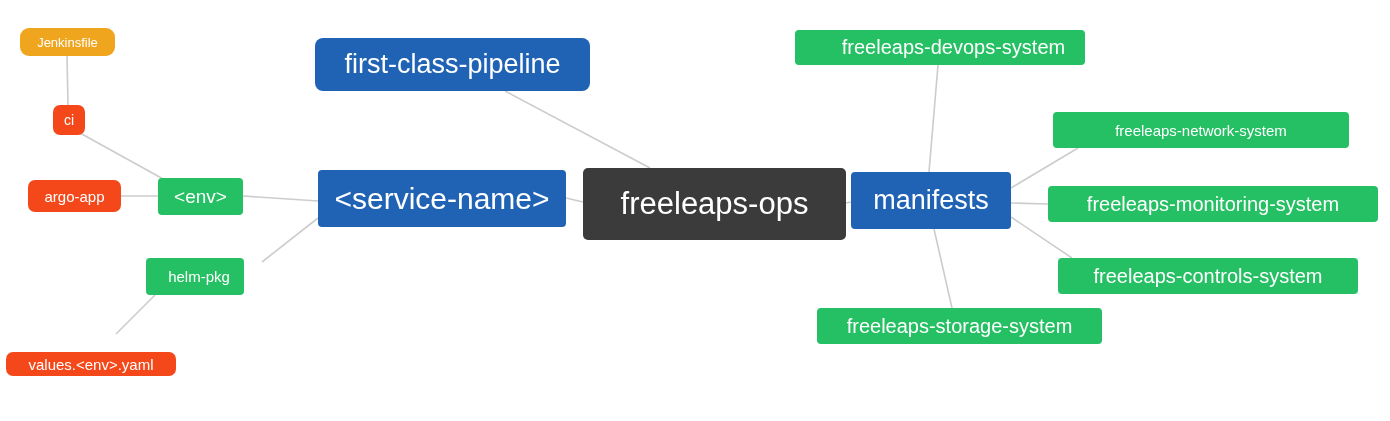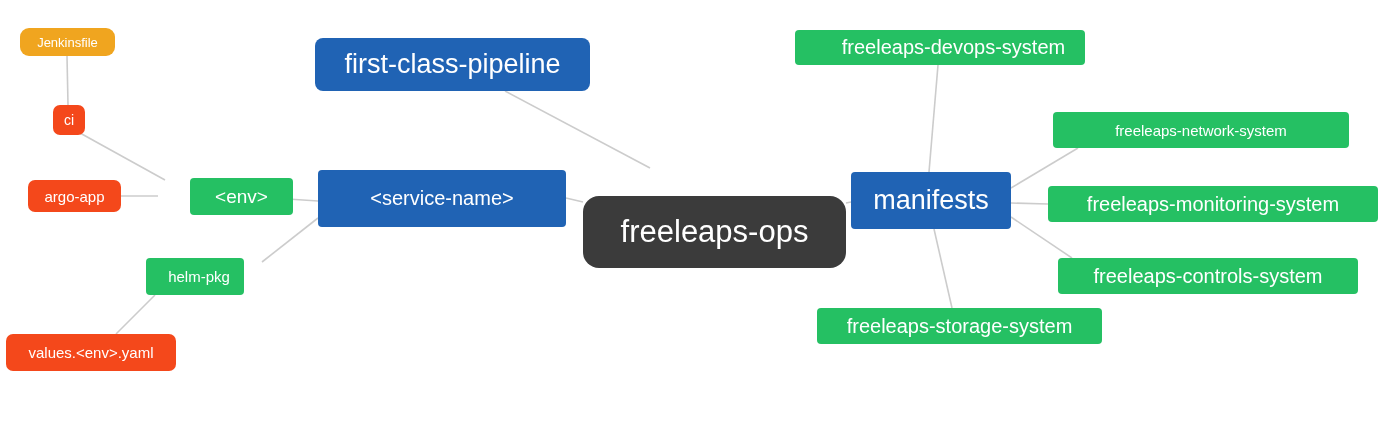--- a/index.html
+++ b/index.html
@@ -18,35 +18,35 @@
     color: #ffffff;
     display: flex;
     align-items: center;
     justify-content: center;
     border-radius: 4px;
     white-space: nowrap;
     box-sizing: border-box;
     cursor: pointer;
     user-select: none;
   }
-  .dark  { background: #3b3b3b; border-radius: 16px; margin-top: 28px; }
+  .dark  { background: #3b3b3b; border-radius: 5px; }
   .blue  { background: #2063b4; }
   .green { background: #25c063; }
   .red   { background: #f4481b; border-radius: 7px; }
   .amber { background: #f0a51f; border-radius: 9px; }
 
   
   #n-jenkinsfile { left: 20px;   top: 28px;  width: 95px;  height: 28px; font-size: 13px; }
   #n-ci          { left: 53px;   top: 105px; width: 32px;  height: 30px; font-size: 14px; }
   #n-argo        { left: 28px;   top: 180px; width: 93px;  height: 32px; font-size: 15px; }
-  #n-env         { left: 158px;  top: 178px; width: 103px;  height: 37px; font-size: 19px; margin-left: 32px; }
+  #n-env         { left: 158px;  top: 178px; width: 85px;  height: 37px; font-size: 19px; }
   #n-helm        { left: 146px;  top: 258px; width: 98px; height: 37px; font-size: 15px; padding-left: 8px; }
-  #n-values      { left: 6px;    top: 334px; width: 170px; height: 37px; font-size: 15px; text-align: right; }
+  #n-values      { left: 6px;    top: 352px; width: 170px; height: 24px; font-size: 15px; text-align: right; }
   #n-fcp         { left: 315px;  top: 38px;  width: 275px; height: 53px; font-size: 27px; border-radius: 8px; }
-  #n-service     { left: 318px;  top: 170px; width: 248px; height: 57px; font-size: 20px; }
+  #n-service     { left: 318px;  top: 170px; width: 248px; height: 57px; font-size: 30px; }
   #n-ops         { left: 583px;  top: 168px; width: 263px; height: 72px; font-size: 31px; }
   #n-manifests   { left: 851px;  top: 172px; width: 160px; height: 57px; font-size: 27px; }
   #n-devops      { left: 795px;  top: 30px;  width: 290px; height: 35px; font-size: 20px; padding-left: 27px; }
   #n-network     { left: 1053px; top: 112px; width: 296px; height: 36px; font-size: 15px; }
   #n-monitoring  { left: 1048px; top: 186px; width: 330px; height: 36px; font-size: 20px; }
   #n-controls    { left: 1058px; top: 258px; width: 300px; height: 36px; font-size: 20px; }
   #n-storage     { left: 817px;  top: 308px; width: 285px; height: 36px; font-size: 20px; }
 </style>
 </head>
 <body>

